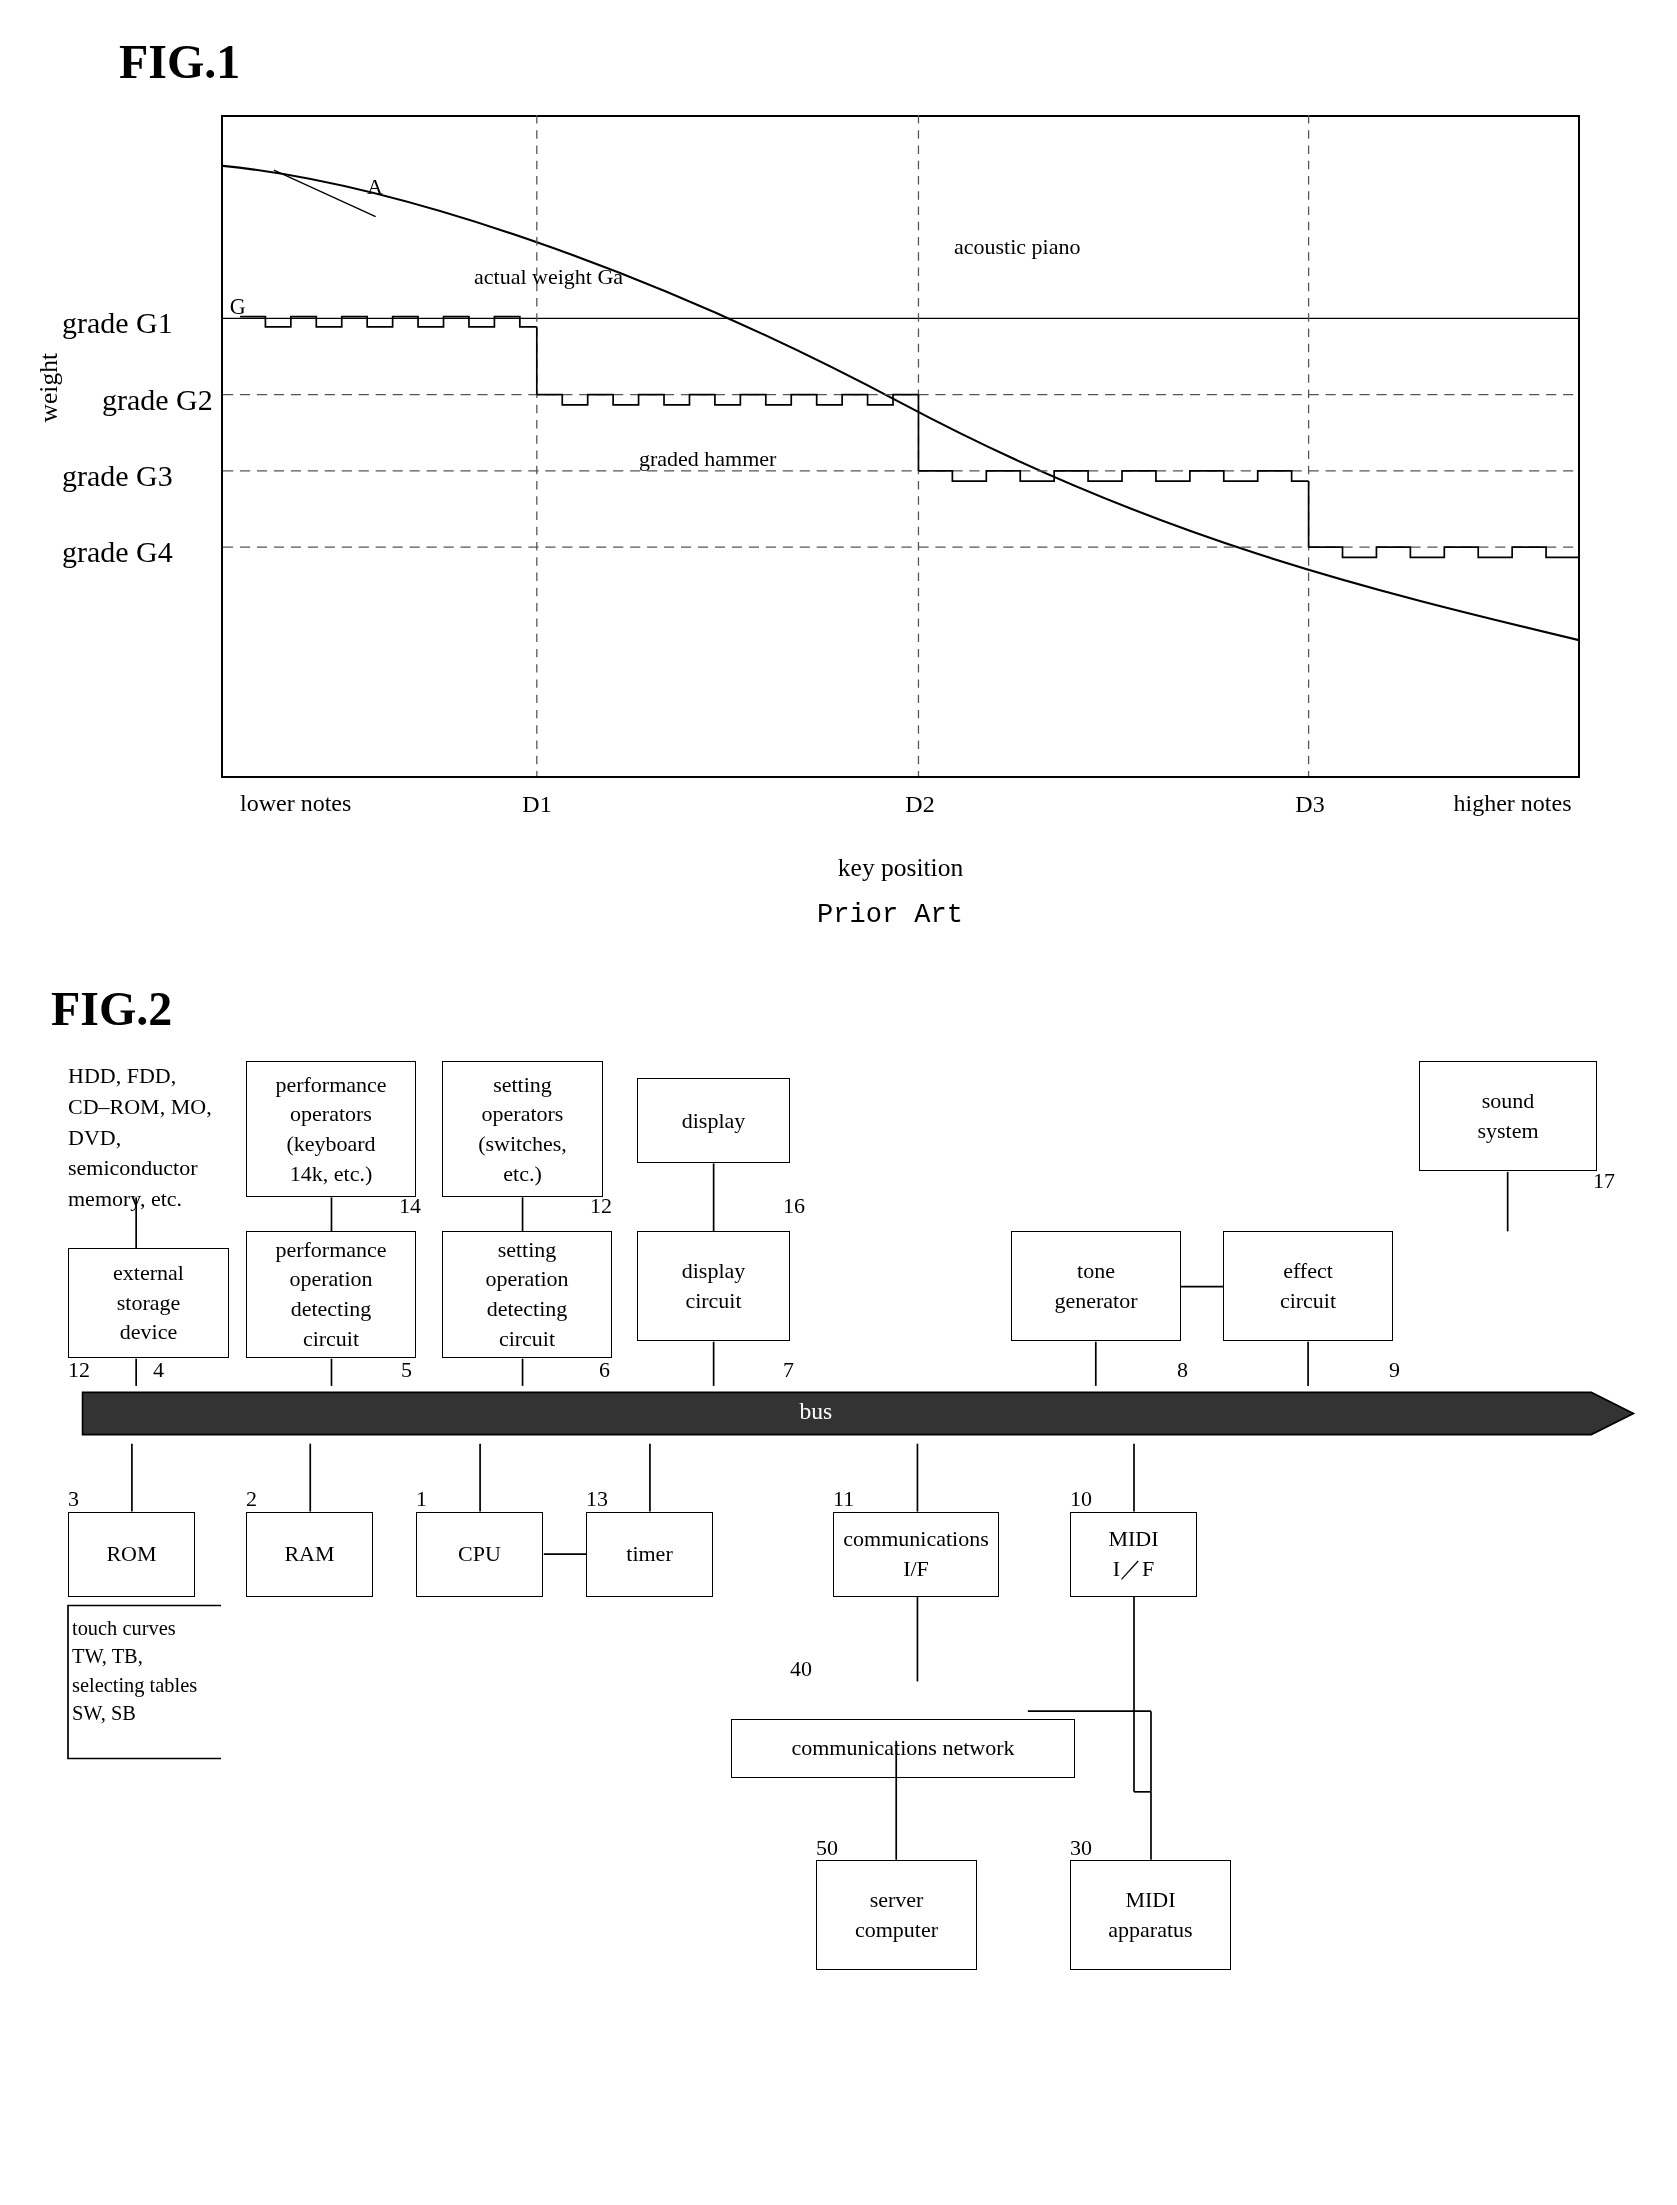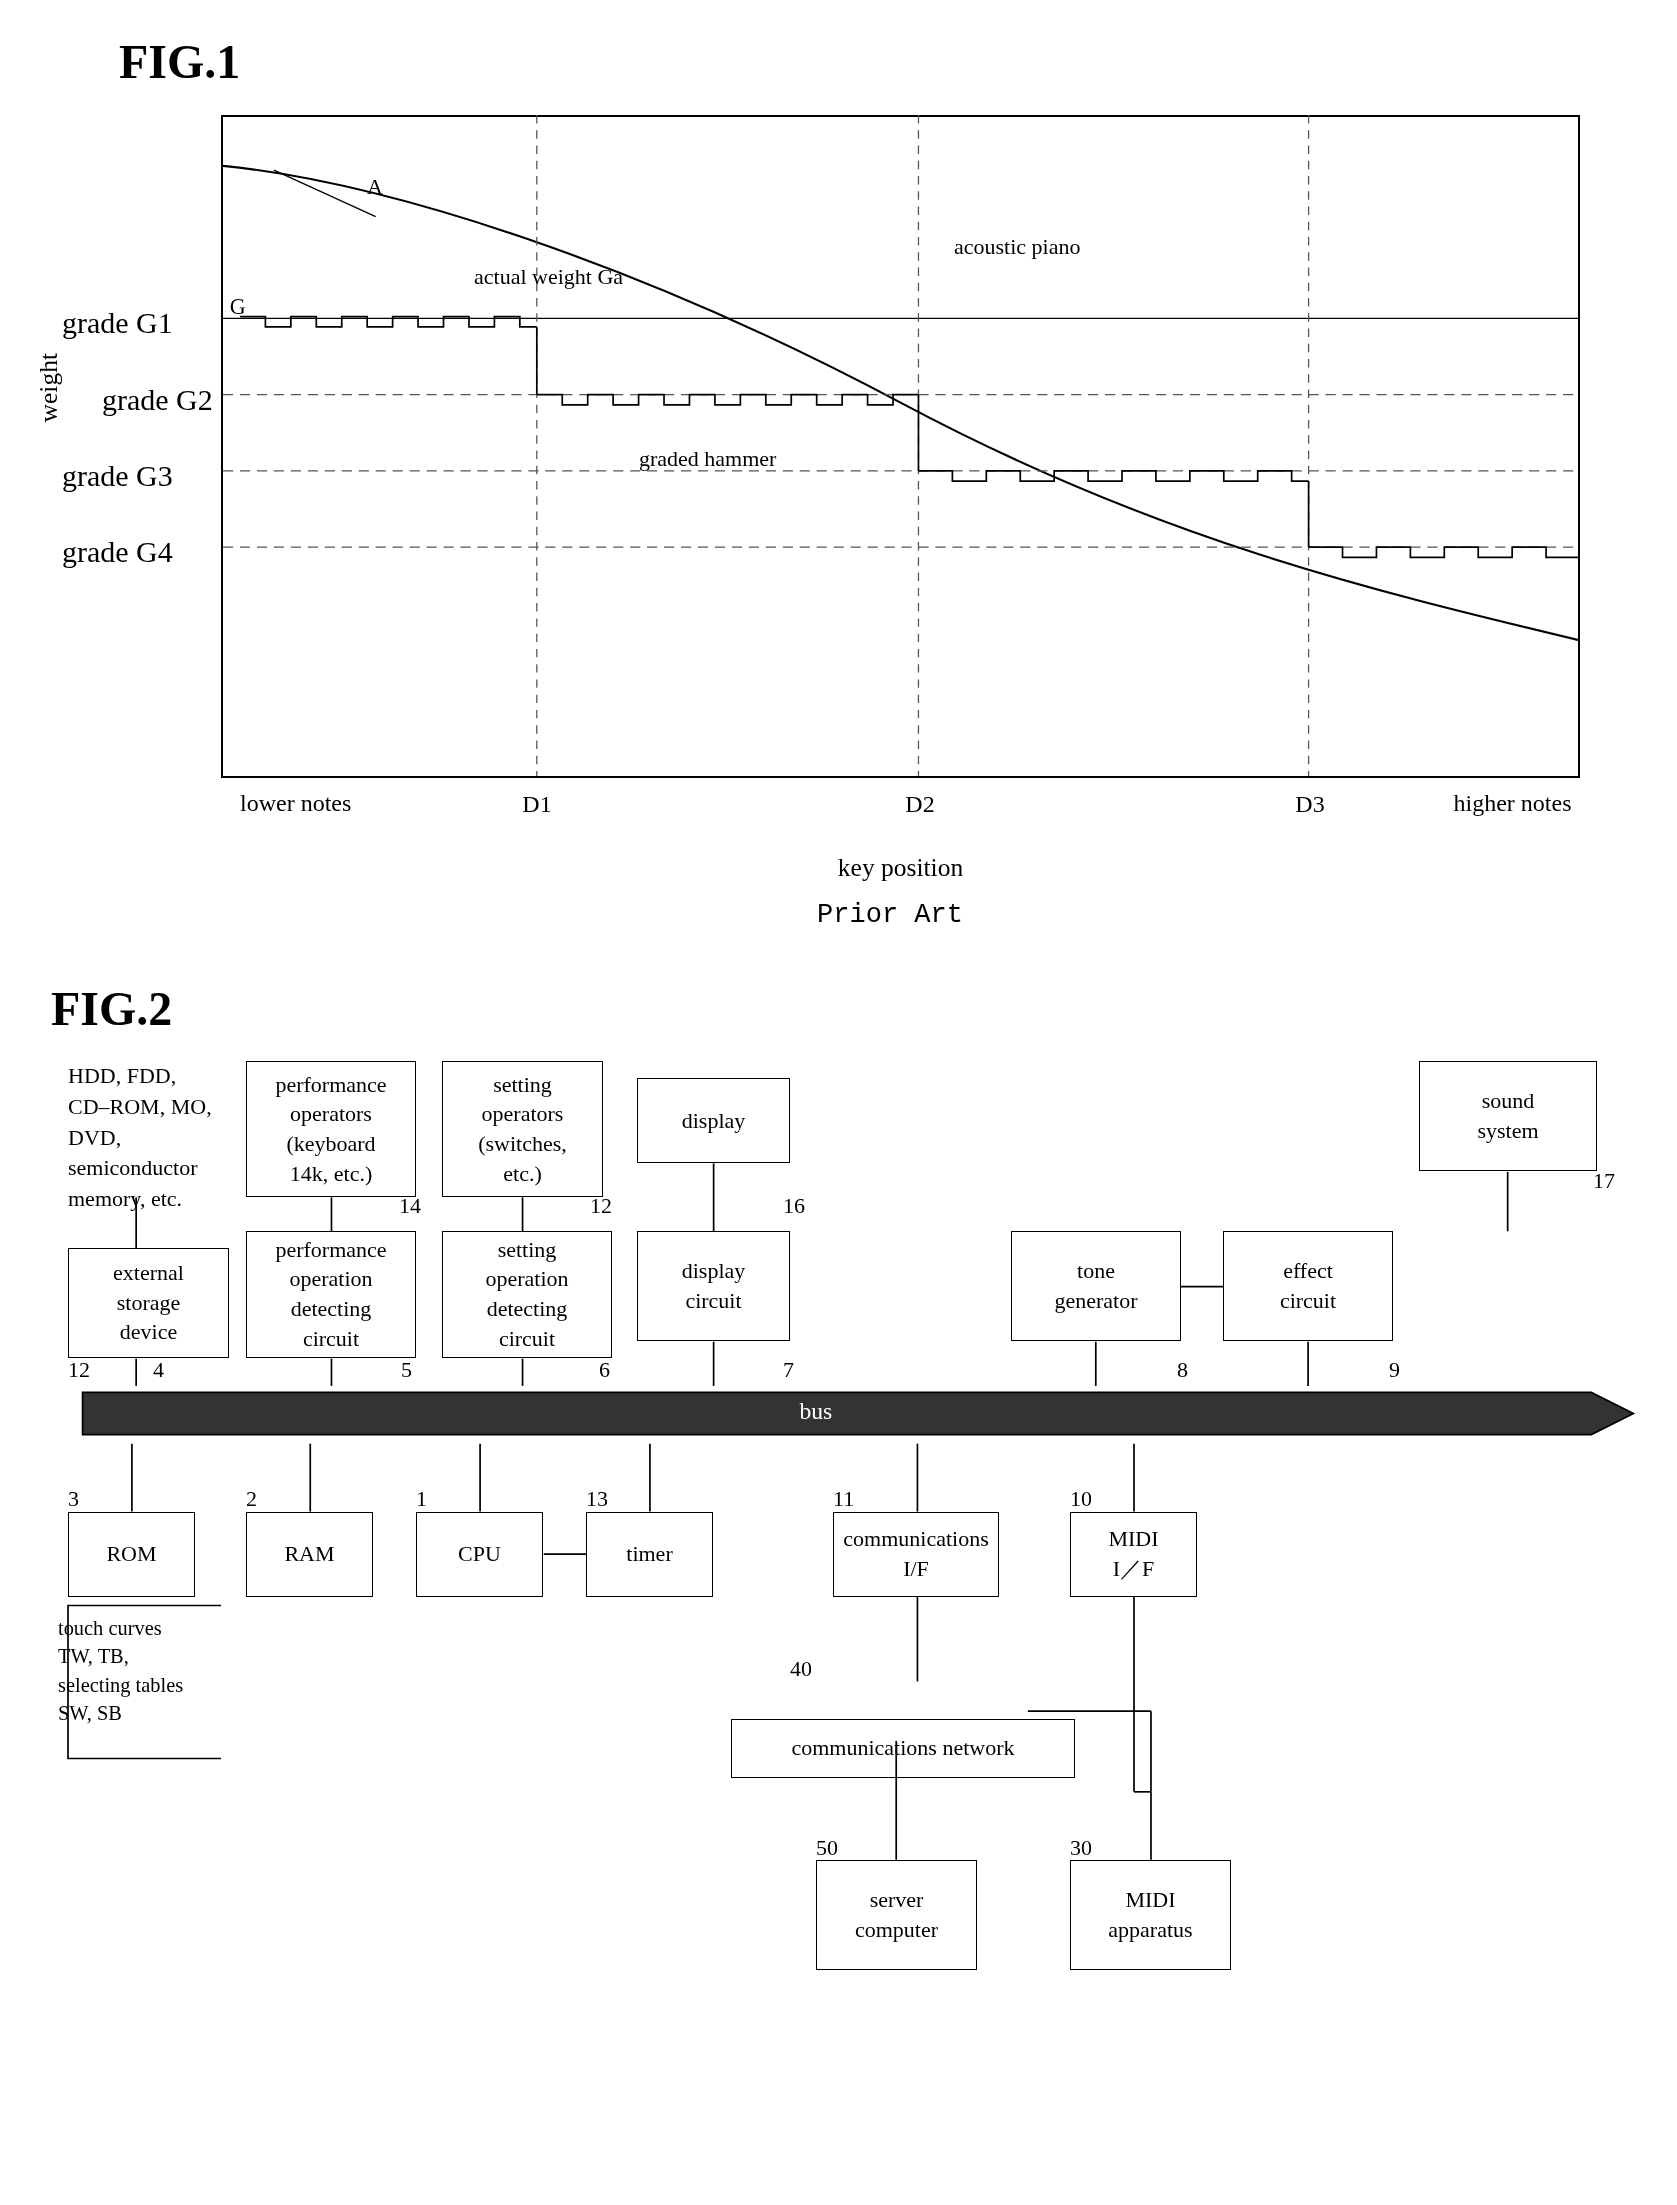--- a/index.html
+++ b/index.html
@@ -288,21 +288,21 @@
     <div class="label-text" style="left:17px; top:433px;">3</div>
     <div class="label-text" style="left:195px; top:433px;">2</div>
     <div class="label-text" style="left:365px; top:433px;">1</div>
     <div class="label-text" style="left:535px; top:433px;">13</div>
     <div class="label-text" style="left:782px; top:433px;">11</div>
     <div class="label-text" style="left:1019px; top:433px;">10</div>
 
     <svg style="position:absolute; left:0px; top:544px; width:204px; height:170px;" viewBox="0 0 240 200" width="204" height="170">
       <path d="M 200,10 L 20,10 L 20,190 L 200,190" stroke="#000" stroke-width="2" fill="none"></path>
     </svg>
-    <div style="position:absolute; left:7px; top:561px; font-size:20.4px; line-height:1.4; width:144px;">touch curves<br>TW, TB,<br>selecting tables<br>SW, SB</div>
+    <div style="position:absolute; left:21px; top:561px; font-size:20.4px; line-height:1.4; width:144px;">touch curves<br>TW, TB,<br>selecting tables<br>SW, SB</div>
 
     <div class="box" style="left:680px; top:666px; width:344px; height:59px; border-radius: 0;">communications network</div>
 
     <div class="label-text" style="left:739px; top:603px;">40</div>
 
     <div class="box" style="left:765px; top:807px; width:161px; height:110px;">server<br>computer</div>
 
     <div class="box" style="left:1019px; top:807px; width:161px; height:110px;">MIDI<br>apparatus</div>
 
     <div class="label-text" style="left:765px; top:782px;">50</div>

